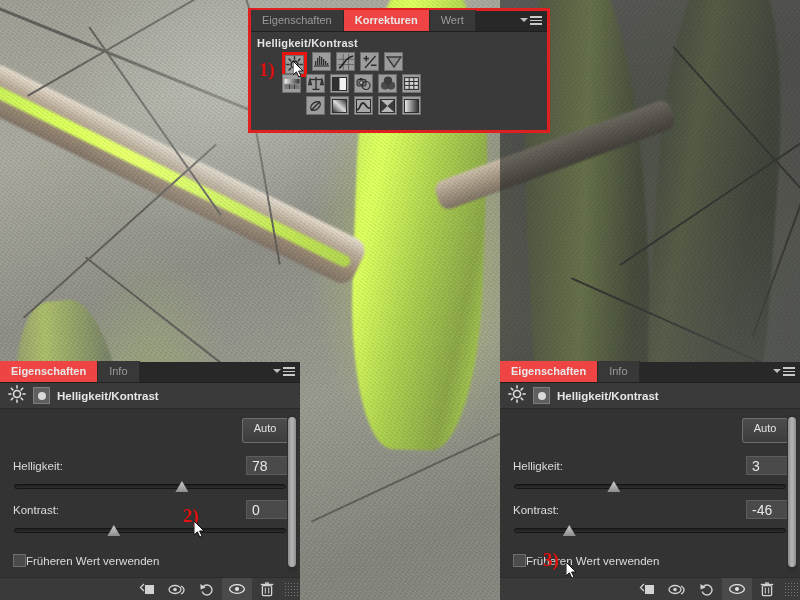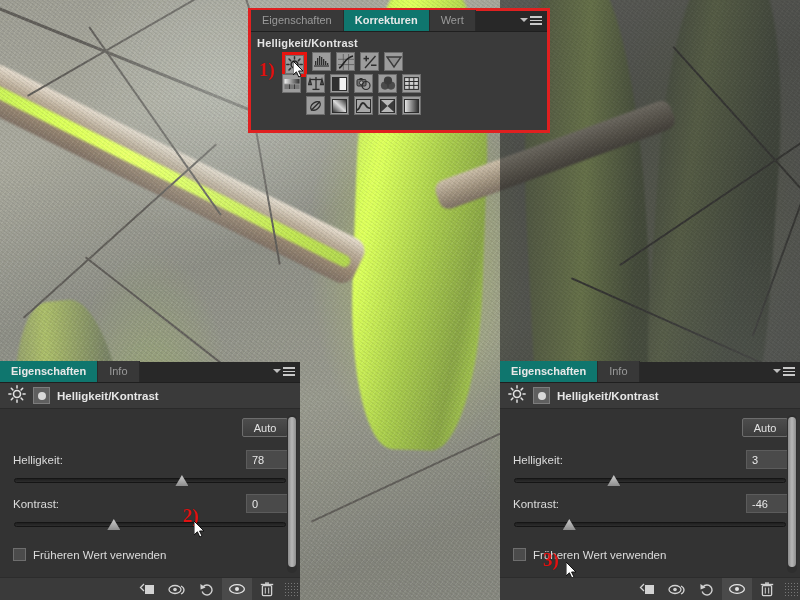--- a/index.html
+++ b/index.html
@@ -121,21 +121,21 @@
     position: relative;
   }
   .tab {
     height: 21px; line-height: 21px;
     padding: 0 11px;
     font-size: 11px; color: #9a9a9a;
     background: #383838;
     border-right: 1px solid #2a2a2a;
     white-space: nowrap;
   }
-  .tab.active { background: #0f766e; color: #e8e8e8; font-weight: bold; }
+  .tab.active { background: #ef4444; color: #e8e8e8; font-weight: bold; }
   .tabfill { flex: 1; background: #383838; }
   .panelmenu {
     position: absolute; right: 5px; top: 5px;
     display: flex; align-items: center; gap: 2px;
   }
   .pm-caret {
     width: 0; height: 0;
     border-left: 4px solid transparent; border-right: 4px solid transparent;
     border-top: 4px solid #bdbdbd;
   }
@@ -195,48 +195,48 @@
   .mask-thumb {
     width: 17px; height: 17px; background: #5f5f5f;
     border: 1px solid #7d7d7d;
     display:flex; align-items:center; justify-content:center;
   }
   .mask-thumb i { width: 8px; height: 8px; border-radius: 50%; background:#d8d8d8; }
 
   .prop-body { position: relative; height: 172px; padding: 9px 12px 0 13px; }
   .auto-row { display: flex; justify-content: flex-end; margin-bottom: 13px; }
   .auto-btn {
-    width: 46px; height: 19px; line-height: 18px; text-align: center;
+    width: 46px; height: 25px; line-height: 18px; text-align: center;
     font-size: 11px; color: #e3e3e3;
     background: linear-gradient(180deg,#4d4d4d,#3d3d3d);
     border: 1px solid #6d6d6d; border-radius: 2px;
   }
   .slider-group { margin-bottom: 6px; }
   .slider-top {
     display: flex; align-items: center; justify-content: space-between;
     height: 19px; margin-bottom: 5px;
   }
   .slider-label { font-size: 11.5px; color: #dcdcdc; }
   .value-box {
     width: 42px; height: 19px; line-height: 18px;
     background: #4a4a4a; border: 1px solid #5c5c5c;
-    font-size: 11px; color: #e8e8e8; padding-left: 5px;
+    font-size: 14px; color: #e8e8e8; padding-left: 5px;
   }
   .track-wrap { position: relative; height: 14px; }
   .track {
     position: absolute; left: 1px; right: 2px; top: 4px; height: 5px;
     background: linear-gradient(180deg,#1e1e1e,#2e2e2e);
     border-radius: 3px; border: 1px solid #151515;
   }
   .knob {
     position: absolute; top: 1px; width: 13px; height: 11px;
     background: linear-gradient(180deg,#cdcdcd,#8d8d8d);
     clip-path: polygon(50% 0%, 100% 100%, 0% 100%);
   }
-  .check-row { display: flex; align-items: center; gap: 7px; margin-top: 16px; }
+  .check-row { display: flex; align-items: center; margin-top: 16px; }
   .cbox {
     width: 13px; height: 13px; background: #4b4b4b;
     border: 1px solid #6e6e6e;
   }
   .check-label { font-size: 11.5px; color: #dcdcdc; }
 
   .vscroll {
     position: absolute; right: 3px; top: 6px;
     width: 10px; height: 158px; background: #2e2e2e; border-radius: 5px;
   }

